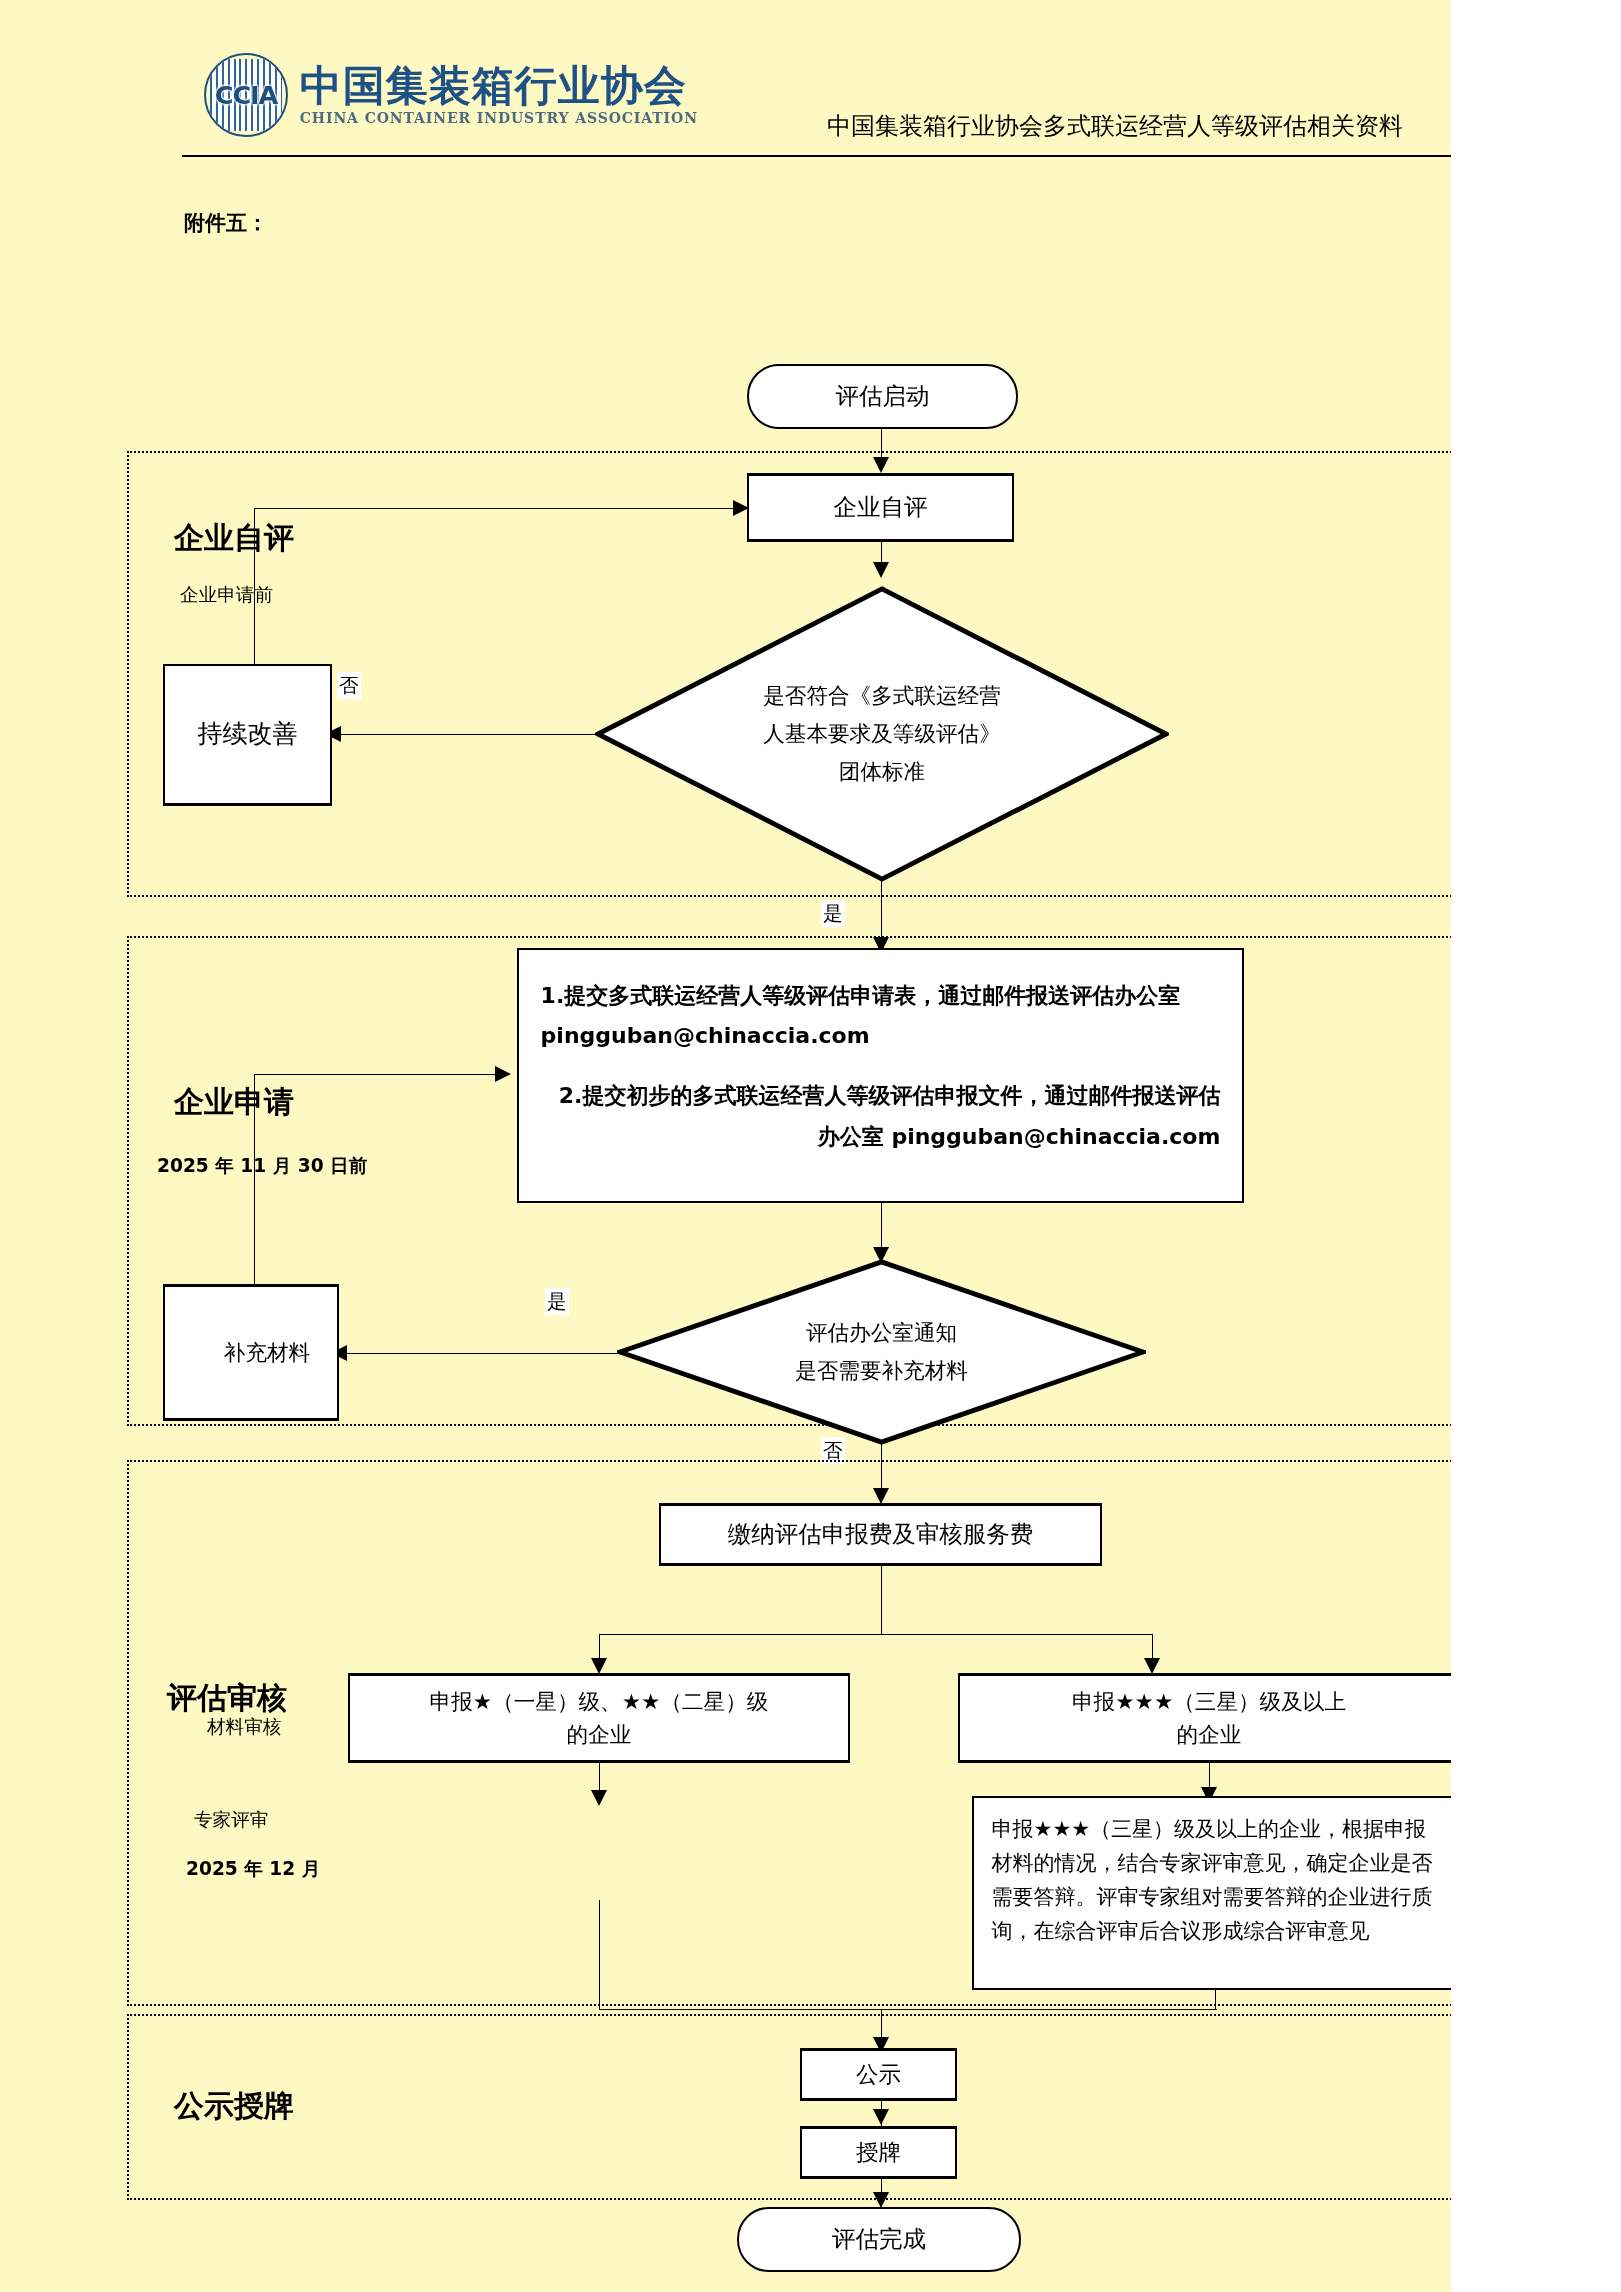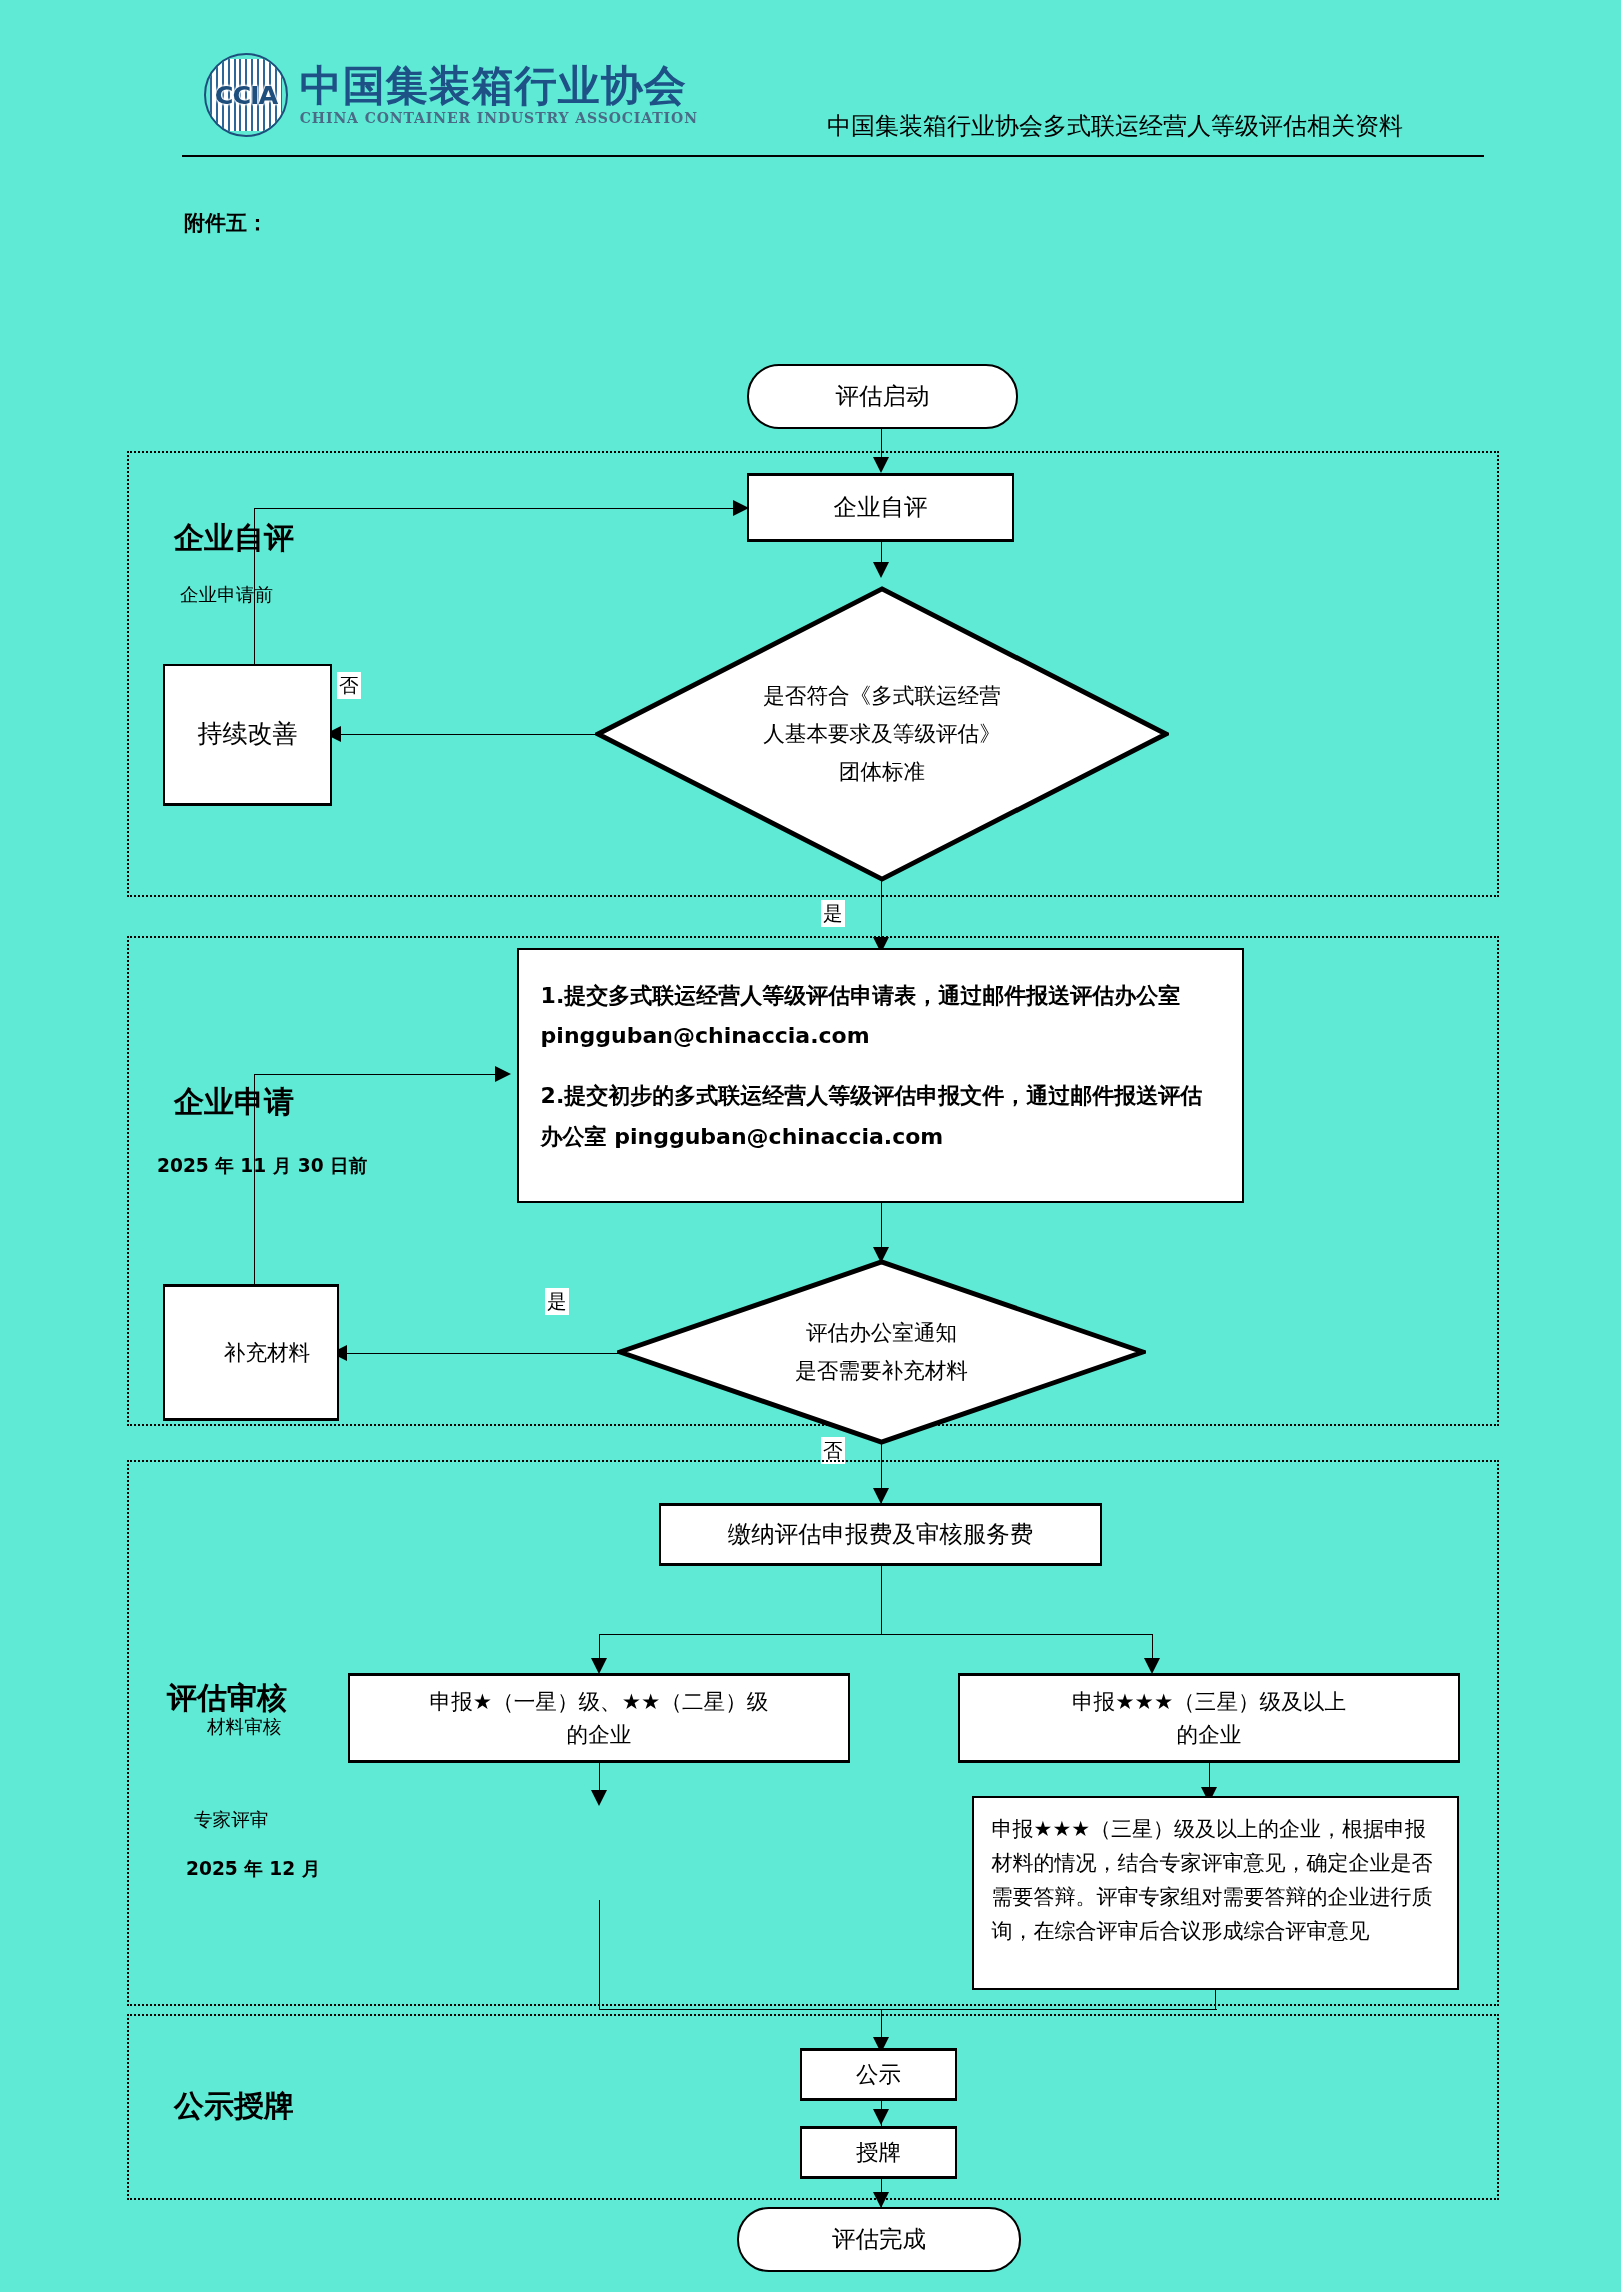--- a/index.html
+++ b/index.html
@@ -6,23 +6,23 @@
     margin: 0;
     padding: 0;
     background: #ffffff;
   }
   body {
     font-family: "DejaVu Sans", "Liberation Sans", sans-serif;
     color: #000000;
   }
   #page {
     position: relative;
-    width: 1621px;
+    width: 1451px;
     height: 2293px;
-    background: #5eead4;
+    background: #fef9c3;
     overflow: hidden;
   }
 
   
   .header {
     position: absolute;
     left: 0; top: 0;
     width: 1621px;
     height: 157px;
   }
@@ -277,21 +277,21 @@
   <div class="vline" style="left:881px; top:879px; height:74px;"></div>
   <div class="arrow-down" style="left:873px; top:937px;"></div>
   <div class="edge-label" style="left:821px; top:900px;">是</div>
 
   <div class="stage" style="left:127px; top:936px; width:1372px; height:490px;"></div>
   <div class="stage-title" style="left:174px; top:1082px;">企业申请</div>
   <div class="stage-sub bold" style="left:157px; top:1153px;">2025 年 11 月 30 日前</div>
 
   <div class="node textblock" style="left:517px; top:948px; width:727px; height:255px; padding:25.5px 21.6px; font-size:22px; line-height:1.85;">
     <div style="font-weight:bold;">1.提交多式联运经营人等级评估申请表，通过邮件报送评估办公室 pingguban@chinaccia.com</div>
-    <div style="font-weight:bold; margin-top:19.6px;">2.提交初步的多式联运经营人等级评估申报文件，通过邮件报送评估办公室 pingguban@chinaccia.com</div>
+    <div style="font-weight:bold; margin-top:19.6px;text-align:right;">2.提交初步的多式联运经营人等级评估申报文件，通过邮件报送评估办公室 pingguban@chinaccia.com</div>
   </div>
 
   <div class="vline" style="left:881px; top:1203px; height:61px;"></div>
   <div class="arrow-down" style="left:873px; top:1247px;"></div>
 
   <div class="diamond" style="left:617px; top:1259px; width:529px; height:186px;">
     <svg class="shape" viewBox="0 0 540 190" preserveAspectRatio="none">
       <polygon points="270,3 537,95 270,187 3,95" fill="#ffffff" stroke="#000000" stroke-width="5"></polygon>
     </svg>
     <div class="label" style="font-size:21.6px;">

